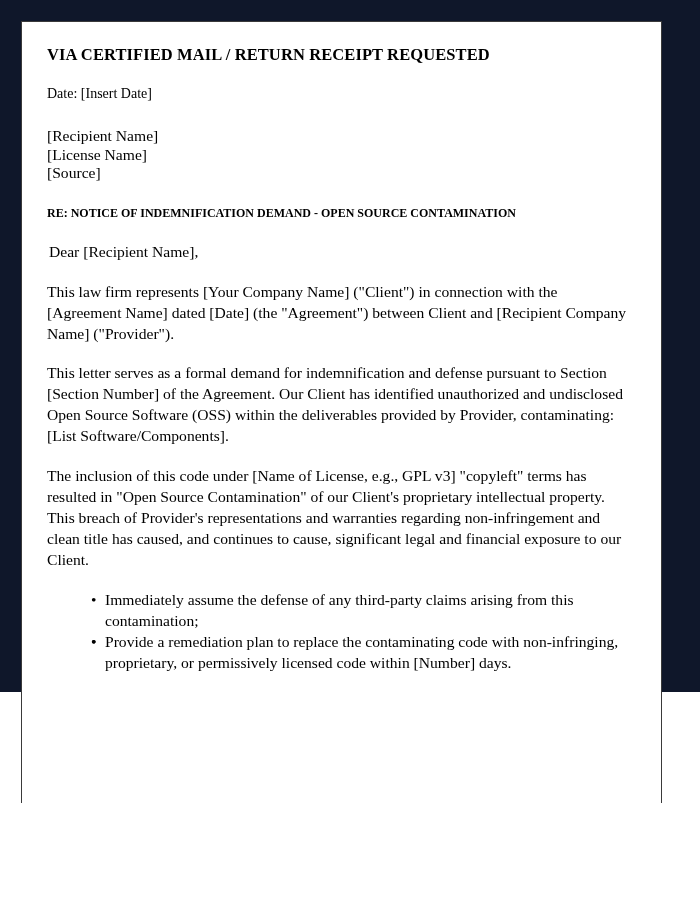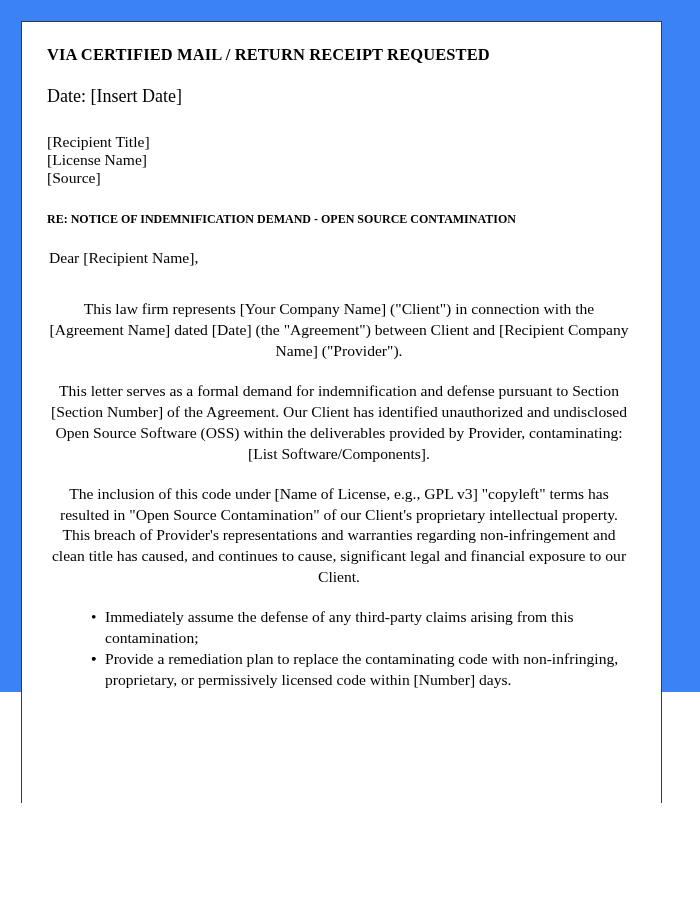--- a/index.html
+++ b/index.html
@@ -11,21 +11,21 @@
     width: 700px;
     height: 900px;
     overflow: hidden;
     font-family: "Liberation Serif", "DejaVu Serif", serif;
     color: #000000;
   }
   .page-viewport {
     position: relative;
     width: 700px;
     height: 692px;
-    background: #3b82f6;
+    background: #0f172a;
     font-family: Liberation Serif, serif;
   }
   
   .document-page {
     position: absolute;
     left: 21px;
     top: 21px;
     width: 641px;
     height: 782px;
     box-sizing: border-box;
@@ -40,21 +40,21 @@
     padding: 22px 16px 0 25px;
   }
   .letter-heading {
     font-weight: bold;
     font-size: 16.5px;
     line-height: 1.28;
     letter-spacing: 0.1px;
     margin: 0 0 20px 0;
   }
   .date-line {
-    font-size: 18px;
+    font-size: 14px;
     line-height: 1.3;
     margin: 0 0 24px 0;
   }
   .address-block {
     font-size: 15.6px;
     line-height: 1.18;
     margin: 0 0 24px 0;
   }
   .address-block div {
     white-space: pre;
@@ -62,28 +62,27 @@
   .subject-line {
     font-weight: bold;
     font-size: 12px;
     line-height: 1.32;
     margin: 0 0 20px 0;
     max-width: 505px;
   }
   .salutation {
     font-size: 15.6px;
     line-height: 1.3;
-    margin: 0 0 31px 2px;
+    margin: 0 0 19px 2px;
   }
   .body-paragraph {
     font-size: 15.6px;
     line-height: 1.345;
     margin: 17px 0 19px 0;
     max-width: 584px;
-    text-align: center;
   }
   .demand-list {
     margin: 0 0 19px 0;
     padding: 0 0 0 44px;
     list-style: none;
     max-width: 584px;
   }
   .demand-list li {
     position: relative;
     font-size: 15.6px;
@@ -104,21 +103,21 @@
 
 <div class="page-viewport">
   <div class="document-page">
     <div class="page-content">
 
       <div class="letter-heading">VIA CERTIFIED MAIL / RETURN RECEIPT REQUESTED</div>
 
       <div class="date-line">Date: [Insert Date]</div>
 
       <div class="address-block">
-        <div>[Recipient Title]</div>
+        <div>[Recipient Name]</div>
         <div>[License Name]</div>
         <div>[Source]</div>
       </div>
 
       <div class="subject-line">RE: NOTICE OF INDEMNIFICATION DEMAND - OPEN SOURCE CONTAMINATION</div>
 
       <div class="salutation">Dear [Recipient Name],</div>
 
       <p class="body-paragraph">This law firm represents [Your Company Name] ("Client") in connection with the [Agreement Name] dated [Date] (the "Agreement") between Client and [Recipient Company Name] ("Provider").</p>
 

